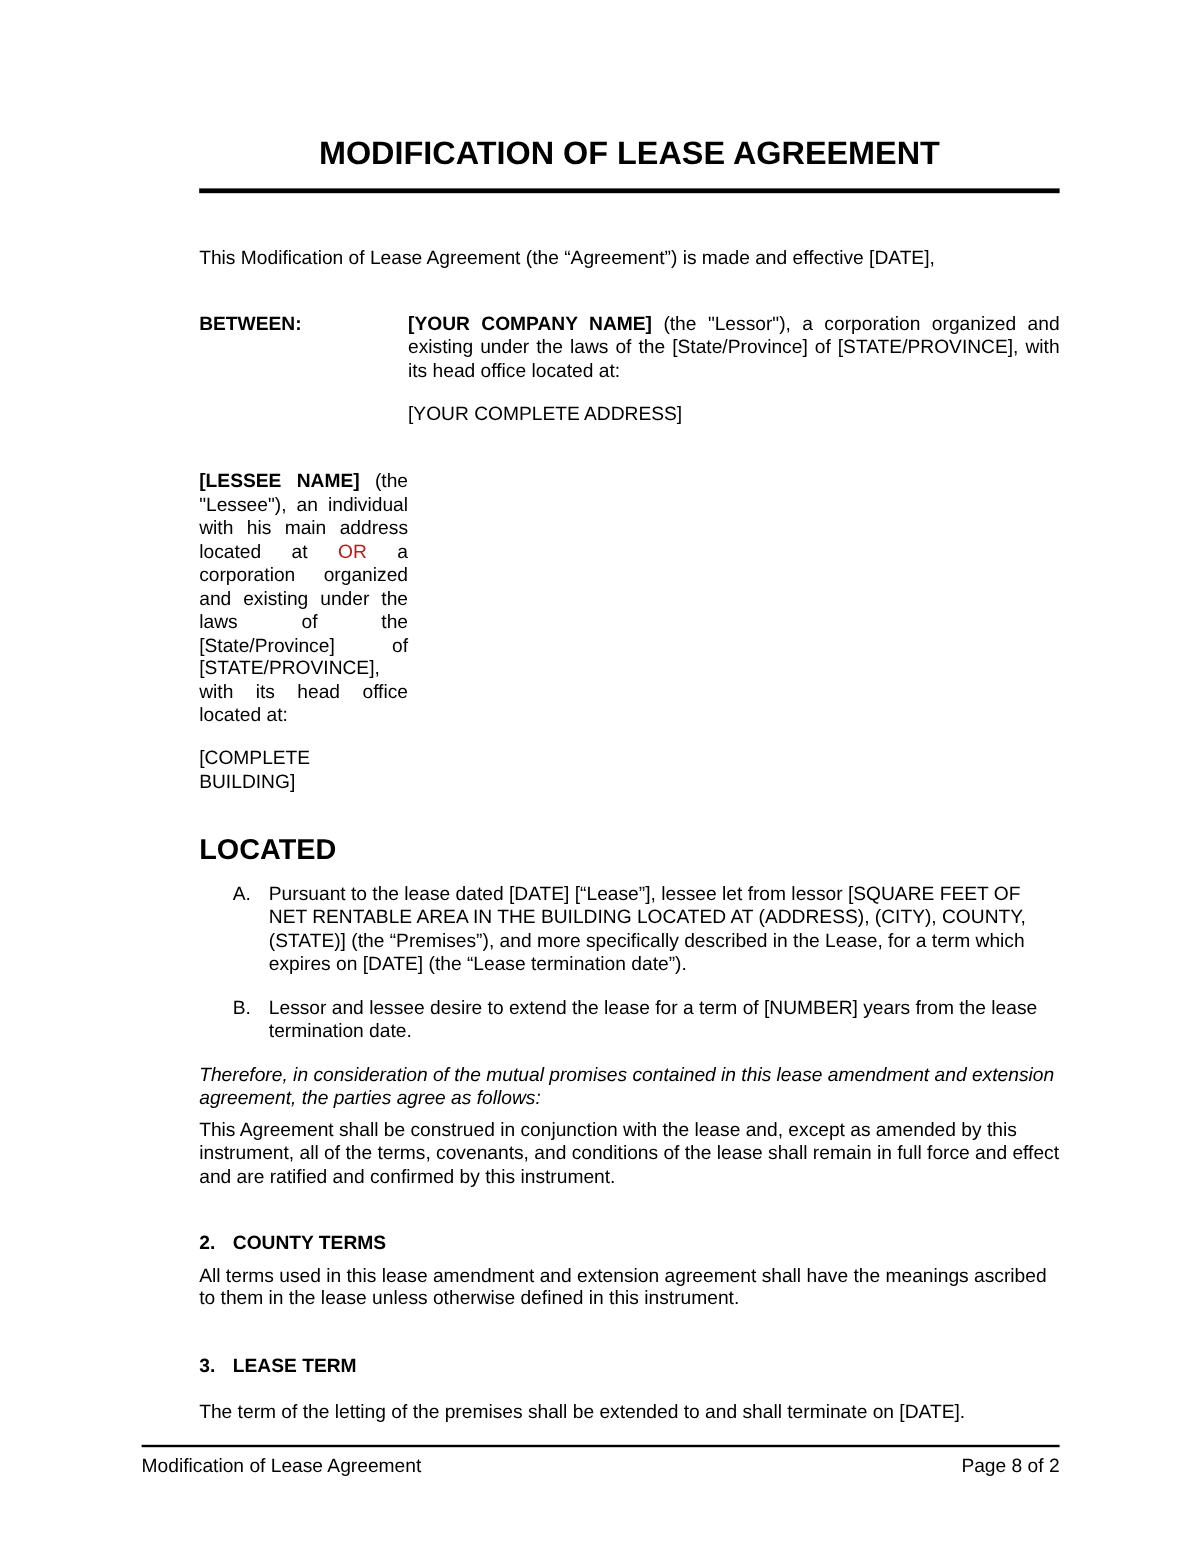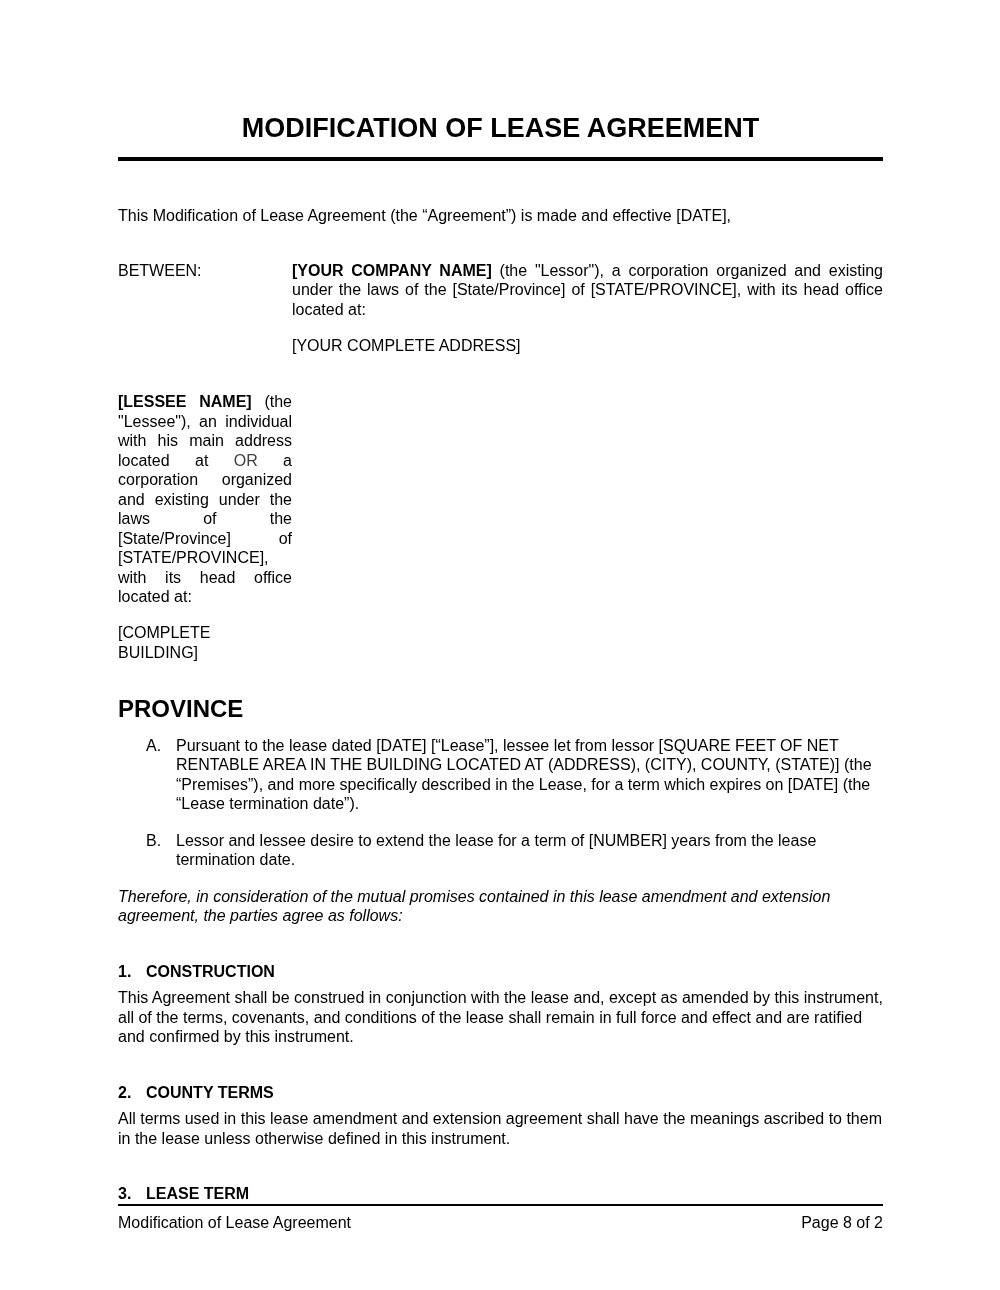--- a/index.html
+++ b/index.html
@@ -7,20 +7,21 @@
   .page {
     position: relative;
     width: 1000px;
     height: 1290px;
     background: #ffffff;
     color: #000000;
     font-family: "Liberation Sans", "DejaVu Sans", sans-serif;
     font-size: 16px;
     line-height: 19.5px;
     overflow: hidden;
+    padding-left: 48px;
   }
   .content { padding: 0 117px 0 118px; }
   p, h1, h2 { margin: 0; padding: 0; }
 
   .doc-title {
     margin-top: 112px;
     text-align: center;
     font-size: 27px;
     line-height: 33px;
     font-weight: bold;
@@ -28,21 +29,21 @@
   .title-rule {
     height: 4px;
     background: #000000;
     margin-top: 12px;
   }
   .intro { margin-top: 45px; }
 
   .party { display: grid; grid-template-columns: 174px 1fr; }
   .party-between { margin-top: 35px; }
   .party-and { margin-top: 37px; }
-  .party-label { font-weight: normal; }
+  .party-label { font-weight: bold; }
   .party-text { text-align: justify; }
   .party-address { margin-top: 16.5px; }
 
   .recitals-heading { margin-top: 37px; font-weight: bold; }
   .recital {
     display: grid;
     grid-template-columns: 30px 1fr;
     margin: 17px 0 0 28px;
   }
   .therefore { margin-top: 17px; font-style: italic; }
@@ -77,46 +78,46 @@
     <div class="party party-between">
       <div class="party-label">BETWEEN:</div>
       <div>
         <p class="party-text"><strong>[YOUR COMPANY NAME]</strong><span> (the "Lessor"), a corporation organized and existing under the laws of the [State/Province] of [STATE/PROVINCE], with its head office located at:</span></p>
         <p class="party-address">[YOUR COMPLETE ADDRESS]</p>
       </div>
     </div>
 
     <div class="party party-and">
       <div>
-        <p class="party-text"><strong>[LESSEE NAME]</strong><span> (the "Lessee"), an individual with his main address located at </span><span style="color: #404040;">OR</span><span> a corporation organized and existing under the laws of the [State/Province] of [STATE/PROVINCE], with its head office located at:</span></p>
+        <p class="party-text"><strong>[LESSEE NAME]</strong><span> (the "Lessee"), an individual with his main address located at </span><span style="color: #b91c1c;">OR</span><span> a corporation organized and existing under the laws of the [State/Province] of [STATE/PROVINCE], with its head office located at:</span></p>
         <p class="party-address">[COMPLETE BUILDING]</p>
       </div>
     </div>
 
-    <h2 class="recitals-heading">PROVINCE</h2>
+    <h2 class="recitals-heading">LOCATED</h2>
 
     <div class="recital">
       <div>A.</div>
       <div>Pursuant to the lease dated [DATE] [“Lease”], lessee let from lessor [SQUARE FEET OF NET RENTABLE AREA IN THE BUILDING LOCATED AT (ADDRESS), (CITY), COUNTY, (STATE)] (the “Premises”), and more specifically described in the Lease, for a term which expires on [DATE] (the “Lease termination date”).</div>
     </div>
 
     <div class="recital">
       <div>B.</div>
       <div>Lessor and lessee desire to extend the lease for a term of [NUMBER] years from the lease termination date.</div>
     </div>
 
     <p class="therefore">Therefore, in consideration of the mutual promises contained in this lease amendment and extension agreement, the parties agree as follows:</p>
 
-    <h2 class="section-heading"><span class="section-number">1.</span><span>CONSTRUCTION</span></h2>
     <p class="section-body">This Agreement shall be construed in conjunction with the lease and, except as amended by this instrument, all of the terms, covenants, and conditions of the lease shall remain in full force and effect and are ratified and confirmed by this instrument.</p>
 
     <h2 class="section-heading"><span class="section-number">2.</span><span>COUNTY TERMS</span></h2>
     <p class="section-body">All terms used in this lease amendment and extension agreement shall have the meanings ascribed to them in the lease unless otherwise defined in this instrument.</p>
 
     <h2 class="section-heading"><span class="section-number">3.</span><span>LEASE TERM</span></h2>
+    <p class="section-body section-body-3">The term of the letting of the premises shall be extended to and shall terminate on [DATE].</p>
 
   </div>
 
   <div class="footer">
     <span>Modification of Lease Agreement</span>
     <span>Page 8 of 2</span>
   </div>
 </div>
 
 </body></html>

